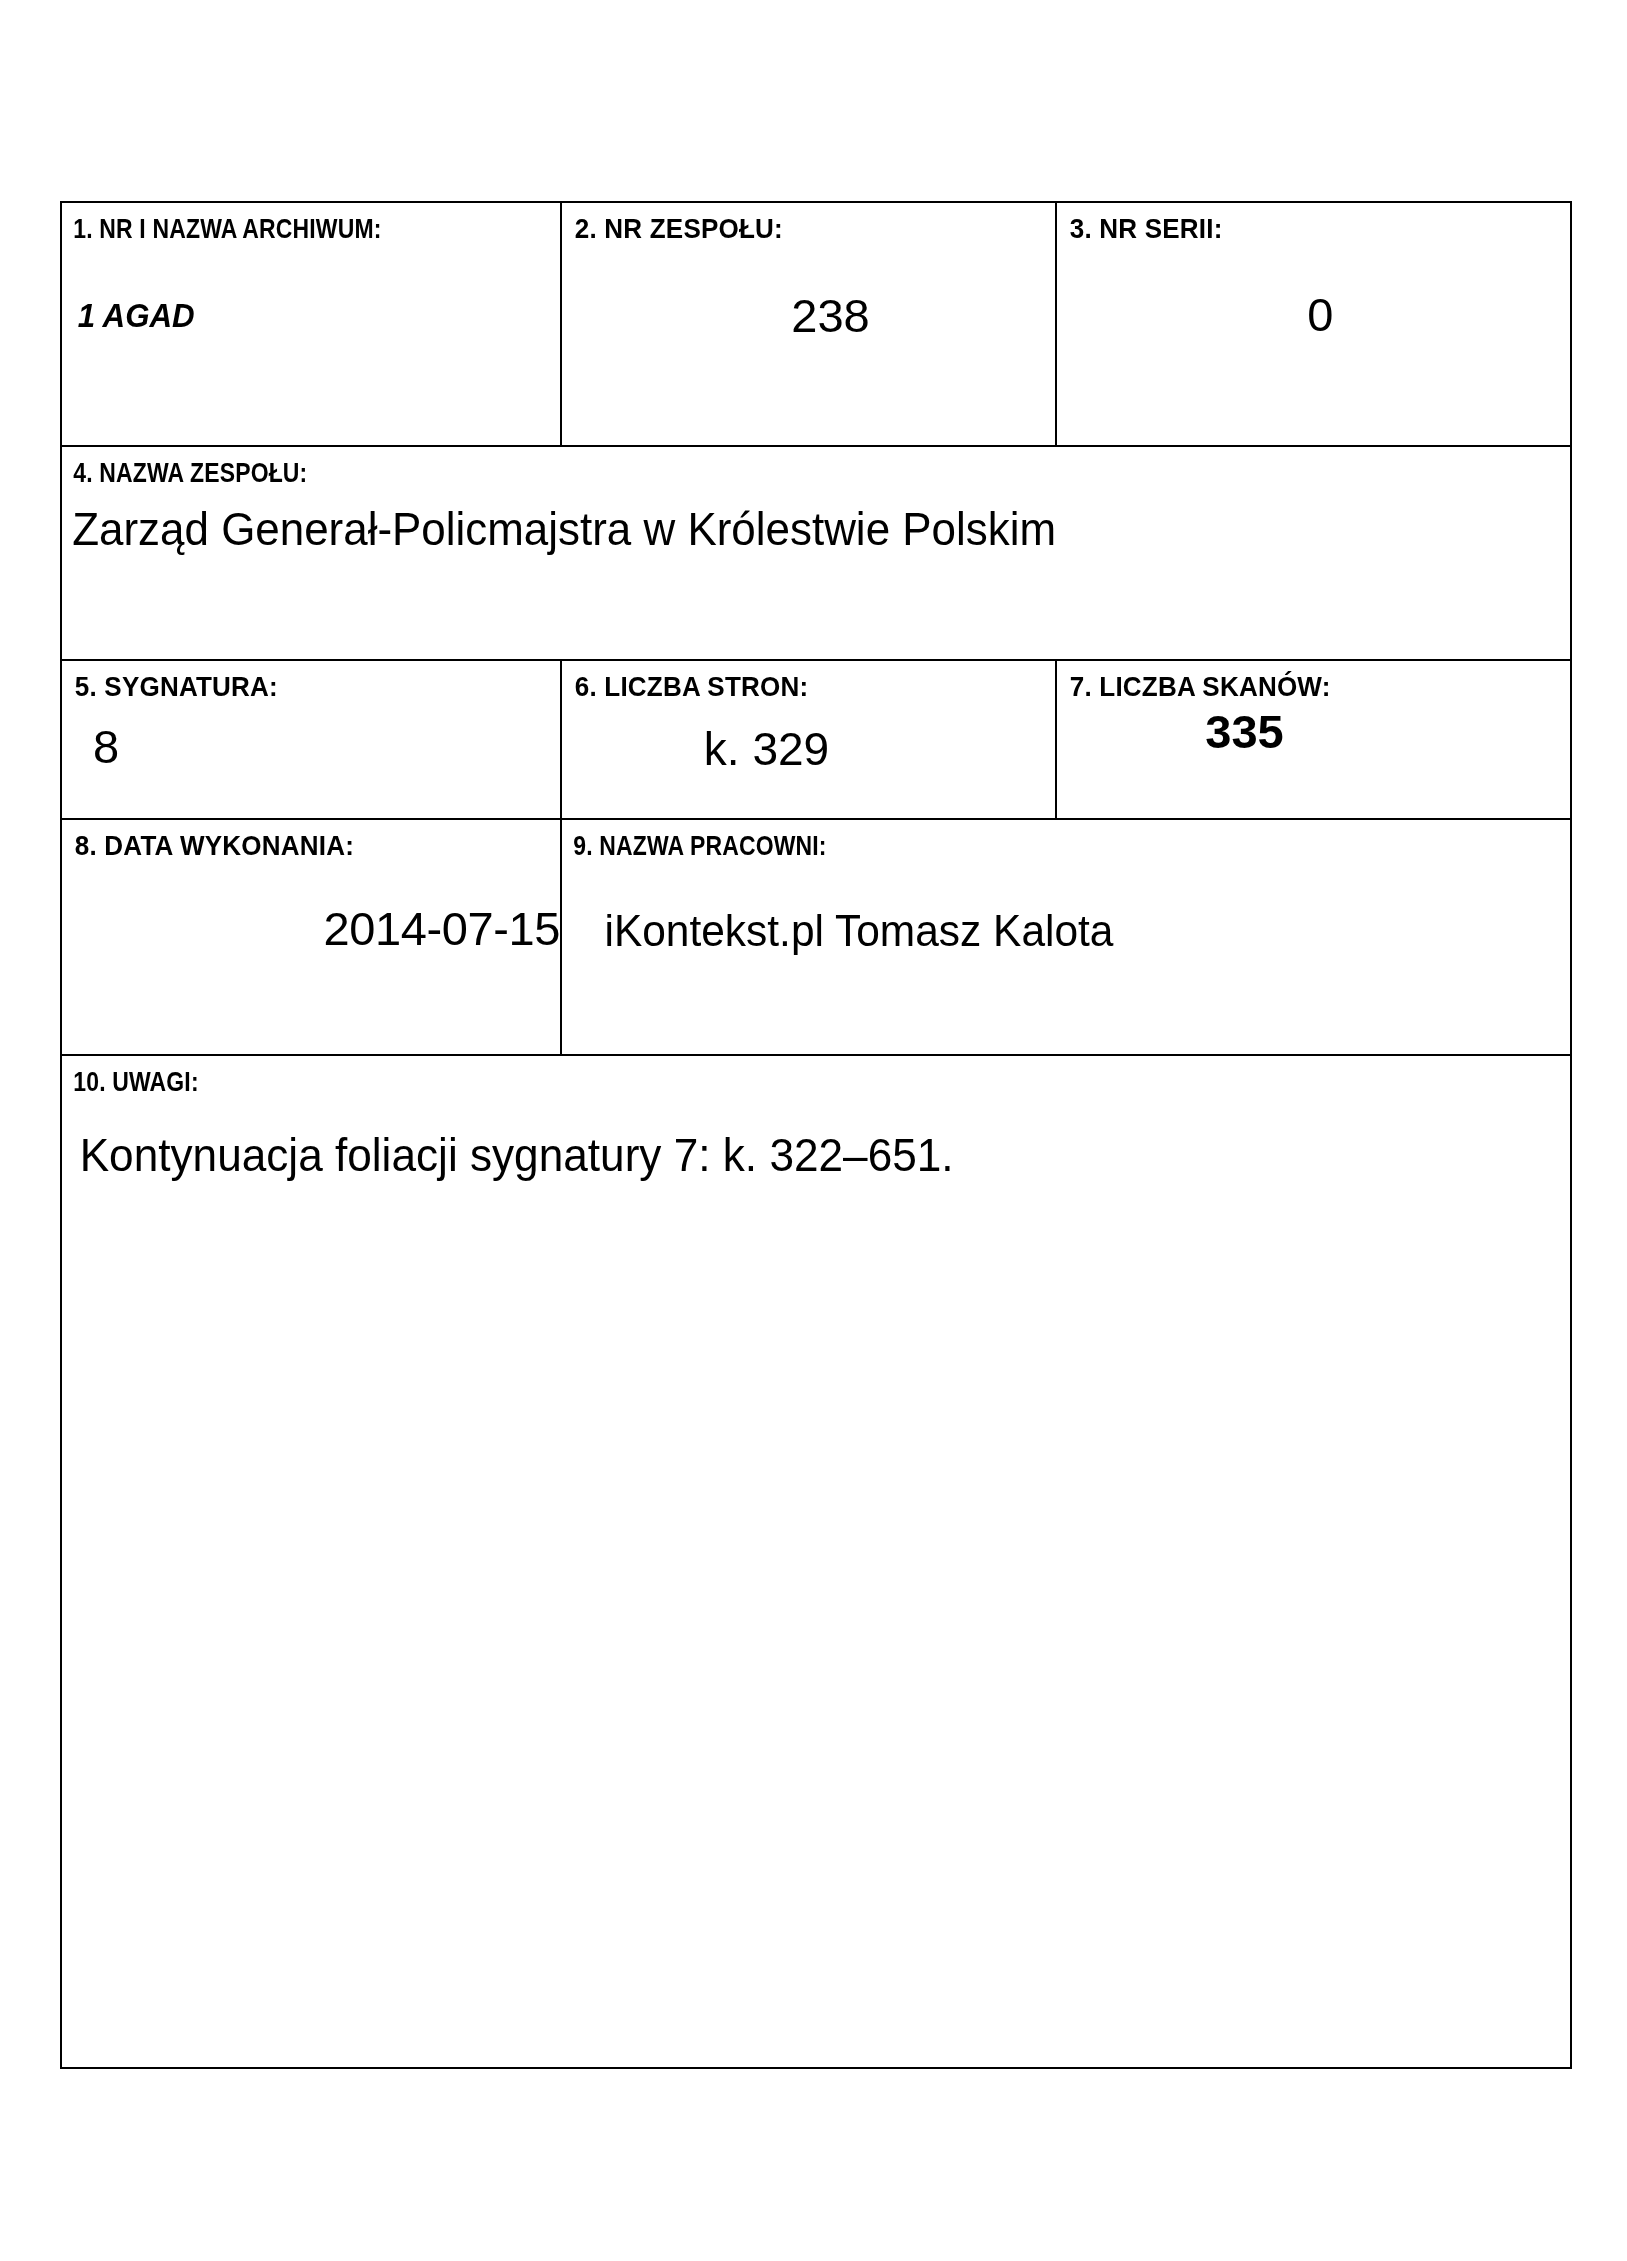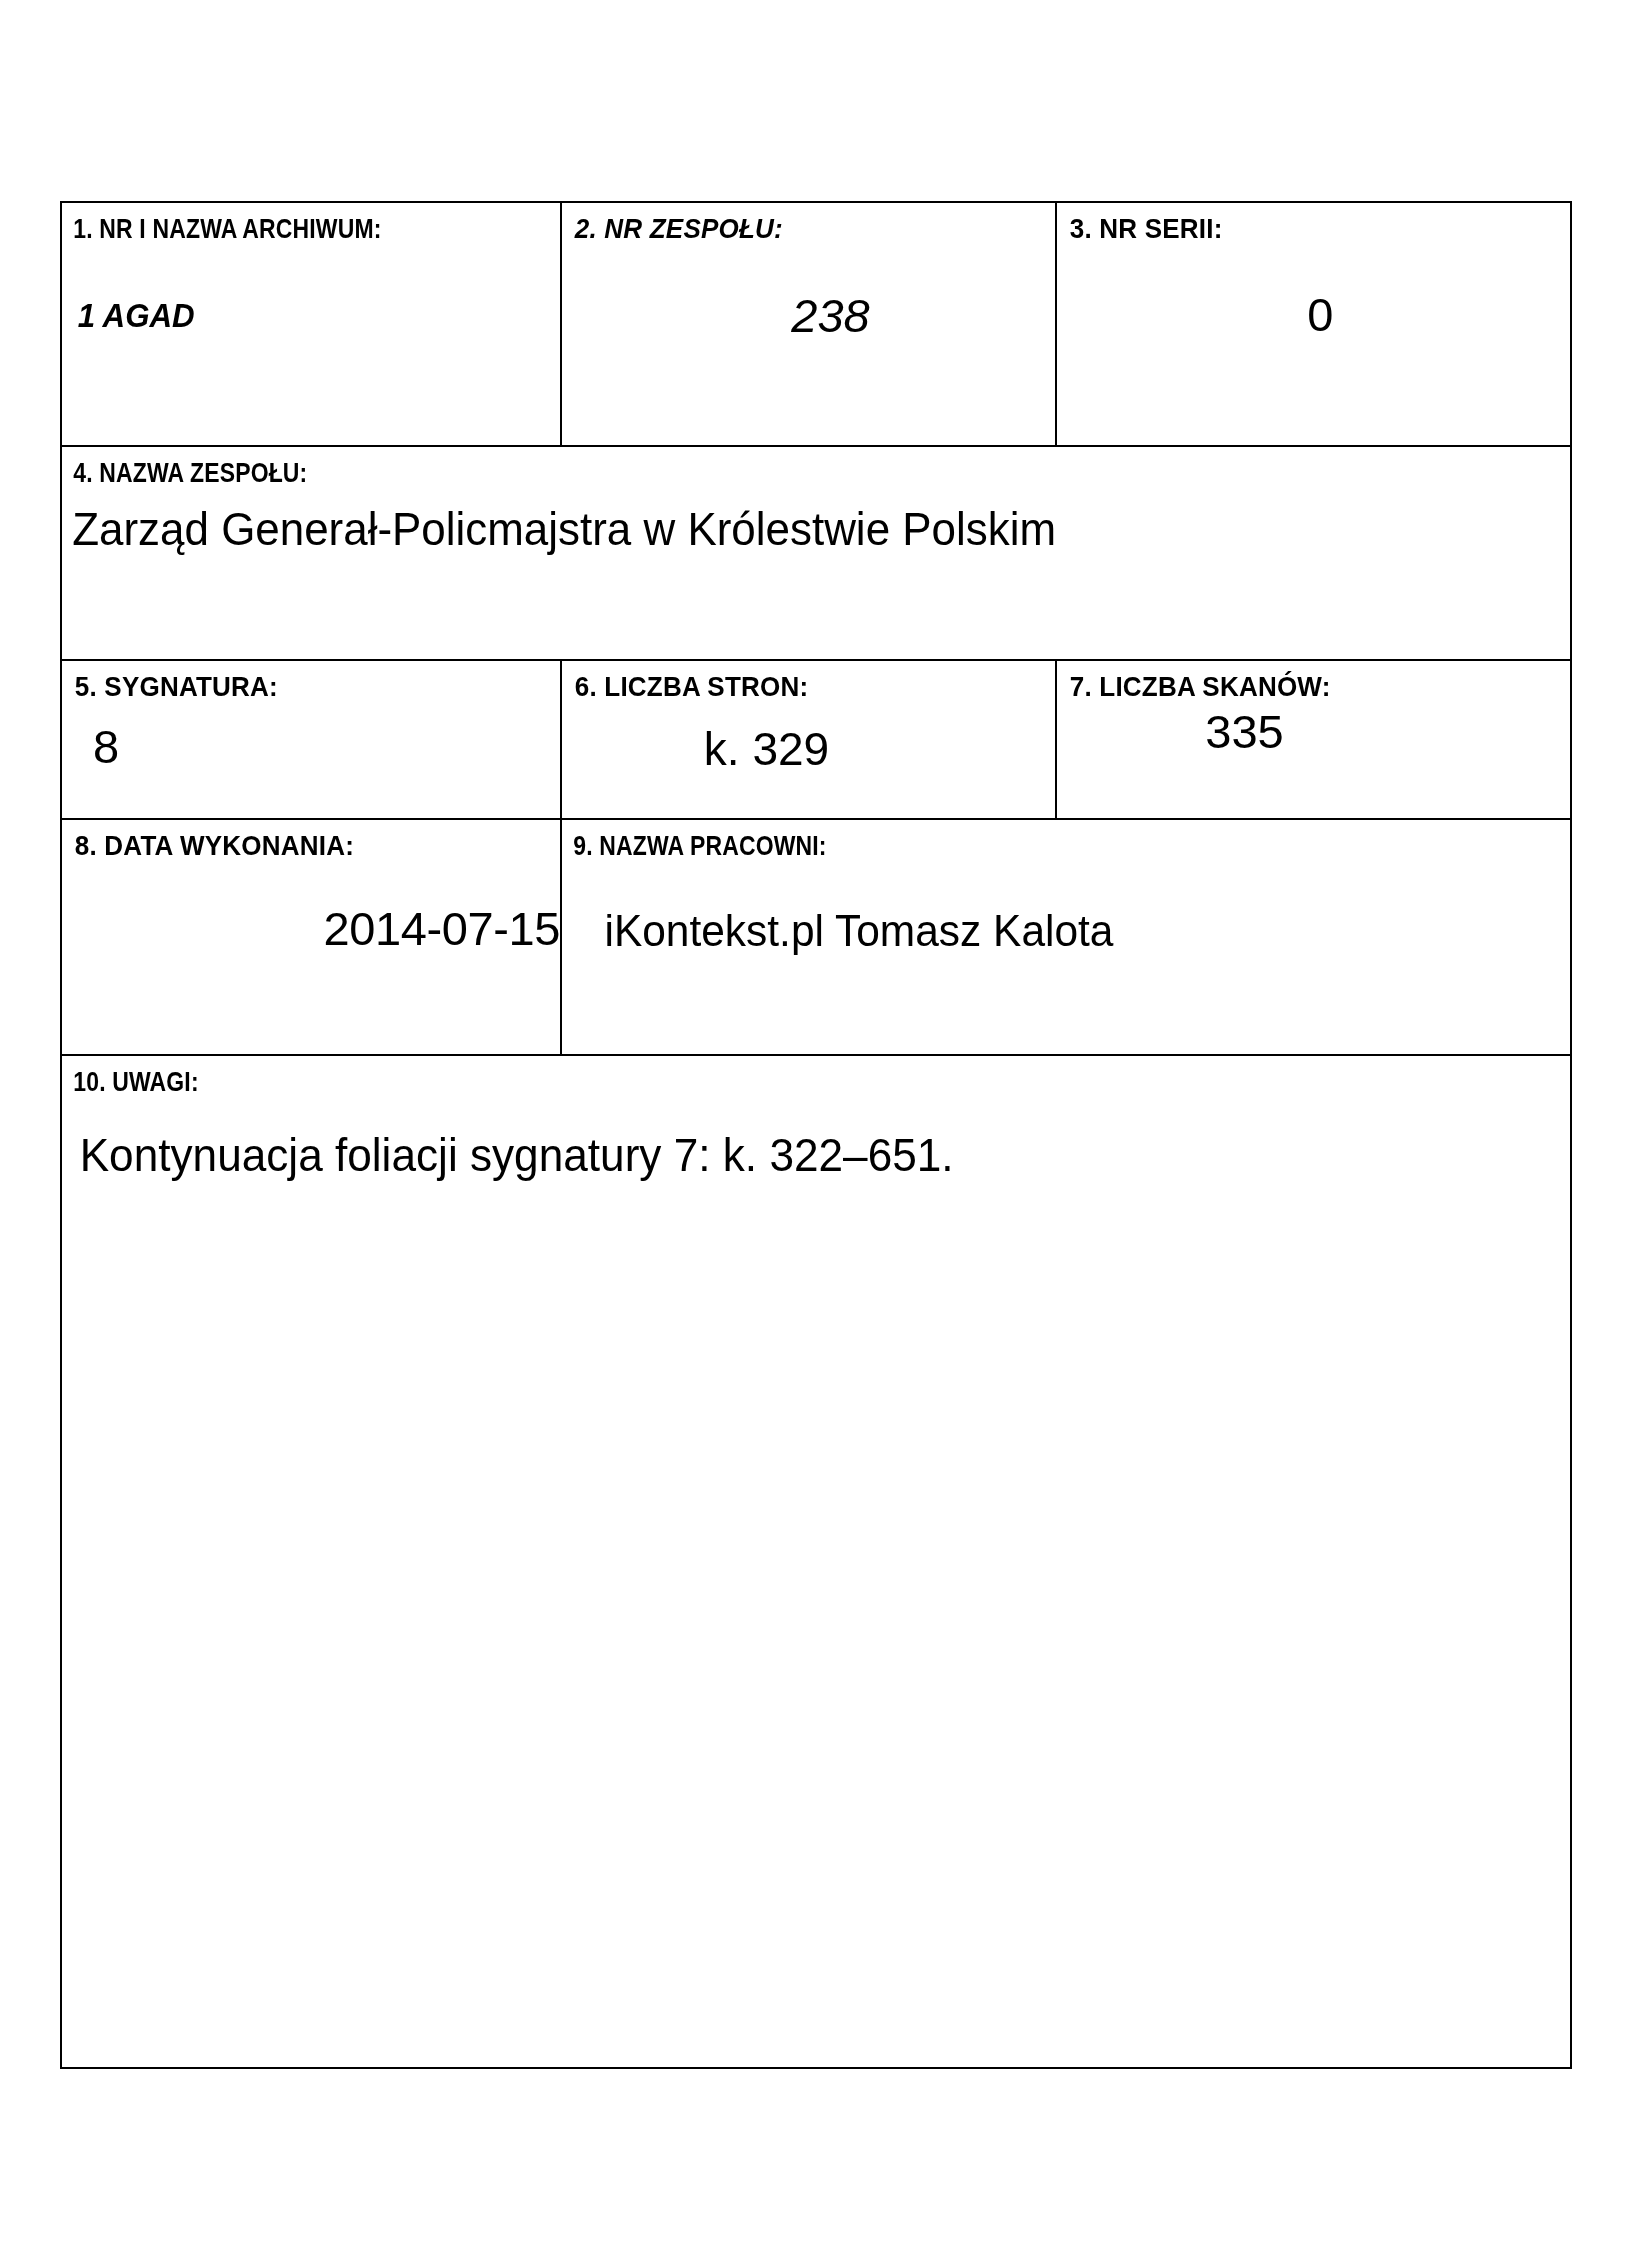--- a/index.html
+++ b/index.html
@@ -96,20 +96,21 @@
   }
   .val-pages {
     font-size: 46px;
     text-align: center;
     padding: 23px 84px 0 0;
   }
   .val-scans {
     font-size: 47px;
     text-align: center;
     padding: 4.6px 138px 0 0;
+    font-weight: bold;
   }
   .val-date {
     font-size: 47px;
     padding: 43px 0 0 40px;
     letter-spacing: -0.4px;
     text-align: right;
   }
   .val-workshop {
     font-size: 44px;
     padding: 47px 0 0 44px;
@@ -131,21 +132,21 @@
 <div id="page">
 
   <table class="sheet-table">
     <tbody>
 
       <tr>
         <td style="width:498px; height:242px;">
           <span class="field-label tight">1. NR I NAZWA ARCHIWUM:</span>
           <span class="field-value val-archive">1 AGAD</span>
         </td>
-        <td style="width:493px;font-style:italic;">
+        <td style="width:493px;">
           <span class="field-label">2. NR ZESPOŁU:</span>
           <span class="field-value val-fonds-no">238</span>
         </td>
         <td style="width:513px;">
           <span class="field-label">3. NR SERII:</span>
           <span class="field-value val-series-no">0</span>
         </td>
       </tr>
 
       <tr>

